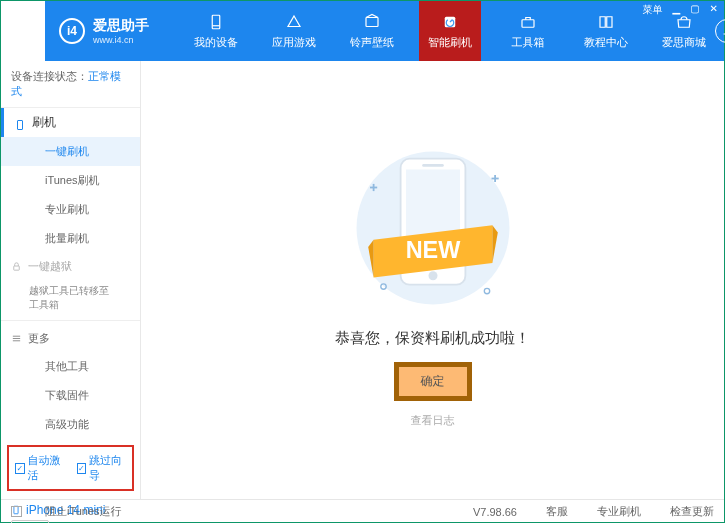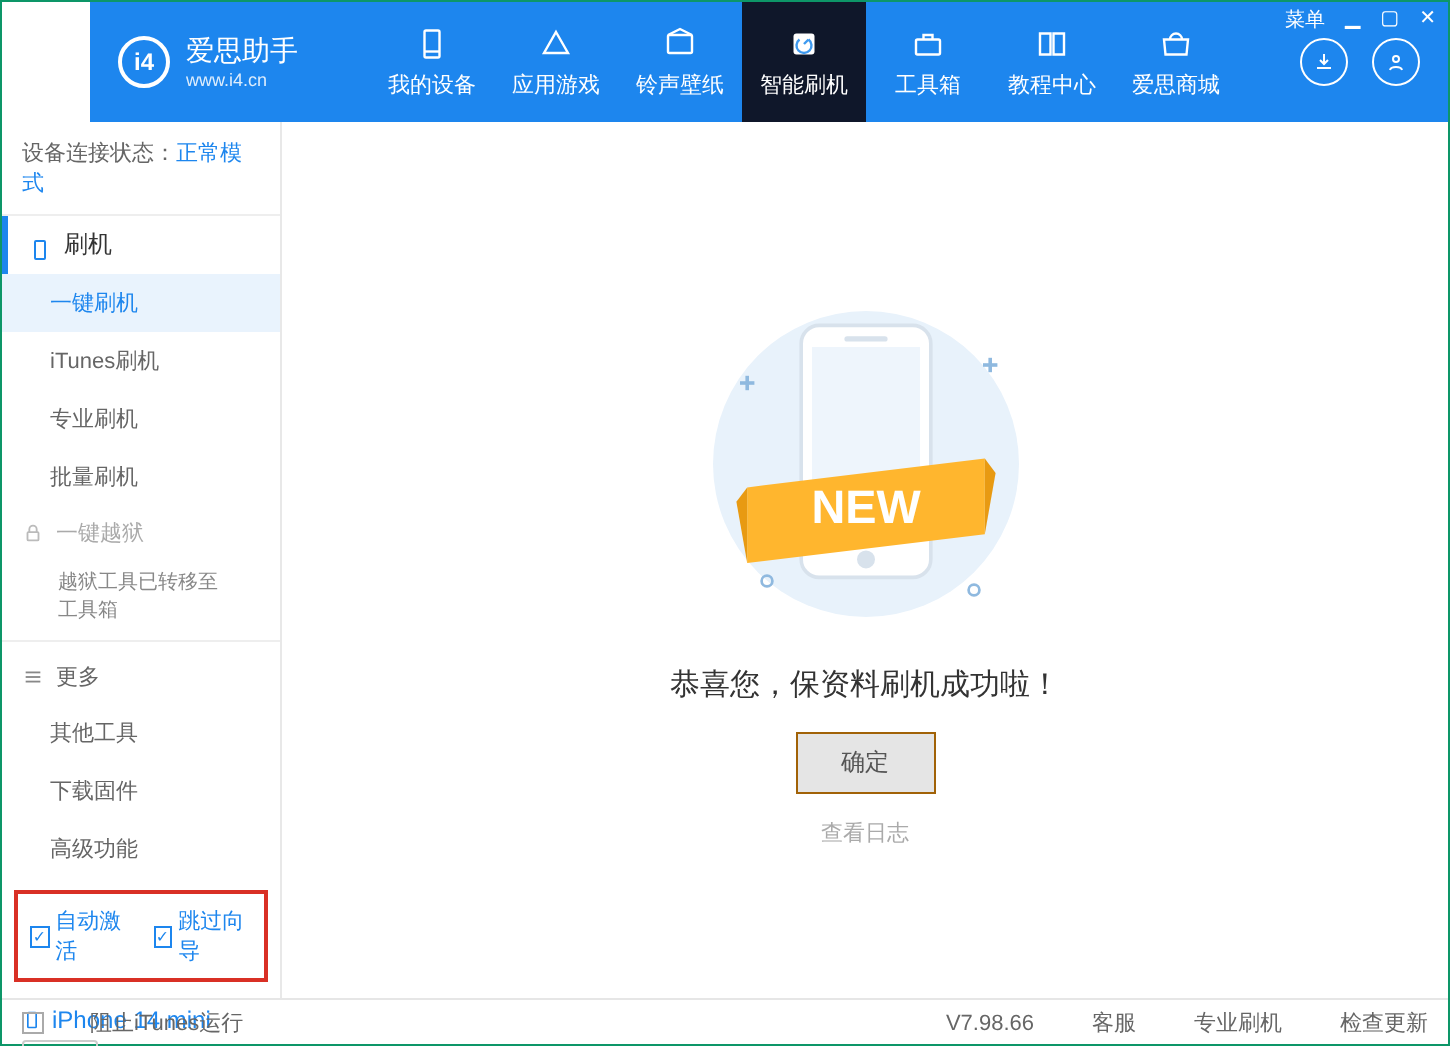--- a/index.html
+++ b/index.html
@@ -4,57 +4,57 @@
 <style>
 * { margin: 0; padding: 0; box-sizing: border-box; font-family: "Microsoft YaHei", Arial, sans-serif; }
 body { width: 725px; height: 523px; background: #fff; font-size: 11px; overflow: hidden; }
 
 .outer-frame { width: 725px; height: 523px; border: 1px solid #0d9668; position: relative; }
 
 
 .header { height: 60px; background: #1d86ee; color: #fff; display: flex; align-items: center; margin-left: 44px; }
 .brand { display: flex; align-items: center; padding: 0 14px; min-width: 140px; }
 .brand-logo { width: 26px; height: 26px; border: 2px solid #fff; border-radius: 50%; display: flex; align-items: center; justify-content: center; margin-right: 8px; font-size: 12px; font-weight: bold; }
-.brand-title { font-size: 14px; font-weight: normal; }
+.brand-title { font-size: 14px; font-weight: bold; }
 .brand-sub { font-size: 9px; opacity: .85; }
-.navbar { display: flex; flex: 1; height: 100%; }
+.navbar { display: flex; flex: 1; height: 100%; gap: 16px; }
 .nav-item { width: 62px; display: flex; flex-direction: column; align-items: center; justify-content: center; font-size: 11px; cursor: pointer; }
-.nav-item.active { background: #0f172a; }
+.nav-item.active { background: #b91c1c; }
 .nav-icon { width: 18px; height: 18px; margin-bottom: 4px; }
 .win-controls { position: absolute; top: 2px; right: 6px; display: flex; gap: 10px; color: #fff; font-size: 10px; }
 .win-icon { cursor: pointer; }
 .right-icons { display: flex; align-items: center; gap: 12px; padding-right: 14px; }
 .circle-icon { width: 24px; height: 24px; border: 1.5px solid #fff; border-radius: 50%; display: flex; align-items: center; justify-content: center; cursor: pointer; }
 
 
 .body { display: flex; height: 438px; }
 .sidebar { width: 140px; border-right: 1px solid #e8e8e8; display: flex; flex-direction: column; }
 .device-state { padding: 8px 10px; font-size: 11px; color: #666; border-bottom: 1px solid #eee; }
 .device-state .state-val { color: #1d86ee; }
 .side-section { border-left: 3px solid #1d86ee; padding: 6px 10px; font-size: 12px; color: #333; display: flex; align-items: flex-end; gap: 6px; }
 .side-items { }
-.side-item { padding: 7px 10px 7px 24px; font-size: 11px; color: #666; cursor: pointer; }
+.side-item { padding: 7px 10px 7px 44px; font-size: 11px; color: #666; cursor: pointer; }
 .side-item.active { background: #e9f3fd; color: #1d86ee; }
 .side-group { display: flex; align-items: center; gap: 6px; padding: 6px 10px; color: #aaa; font-size: 11px; cursor: pointer; }
 .side-note { padding: 4px 10px 4px 28px; color: #888; font-size: 10px; }
 .side-sep { border-top: 1px solid #eee; margin: 4px 0; }
 
 .red-box { border: 2px solid #d93025; margin: 6px; padding: 6px 6px; }
 .chk-row { display: flex; gap: 12px; align-items: center; }
 .chk { color: #1d86ee; font-size: 11px; display: flex; align-items: center; gap: 3px; cursor: pointer; }
 .chk-box { width: 11px; height: 11px; border: 1px solid #1d86ee; color: #1d86ee; font-size: 8px; line-height: 9px; text-align: center; }
 
 .device-panel { padding: 6px 10px; }
 .dev-name { color: #1d86ee; font-size: 12px; display: flex; align-items: center; gap: 5px; }
 .dev-cap { display: inline-block; border: 1px solid #ccc; border-radius: 2px; padding: 1px 5px; margin: 3px 0; color: #666; font-size: 10px; }
 
 .main { flex: 1; display: flex; flex-direction: column; align-items: center; justify-content: center; padding-top: 10px; }
 .phone-illu { width: 180px; height: 170px; position: relative; display:flex; align-items:center; justify-content:center; }
 .success-msg { margin-top: 16px; font-size: 15px; color: #333; }
-.ok-btn { margin-top: 14px; padding: 6px 22px; border: 1px solid #a16207; background: #e5e5e5; font-size: 12px; color: #555; cursor: pointer; }
+.ok-btn { margin-top: 14px; padding: 6px 22px; border: 5px solid #a16207; background: #fdba74; font-size: 12px; color: #555; cursor: pointer; }
 .log-link { margin-top: 12px; font-size: 11px; color: #aaa; cursor: pointer; }
 
 
 .footer { height: 24px; border-top: 1px solid #e6e6e6; display: flex; align-items: center; font-size: 11px; color: #666; padding: 0 10px; }
 .footer-left { display: flex; align-items: center; gap: 23px; flex: 1; }
 .footer-chk { width: 11px; height: 11px; border: 1px solid #aaa; }
 .footer-right { display: flex; align-items: center; gap: 29px; }
 .footer-right span { cursor: pointer; }
 
 svg { display: block; }

